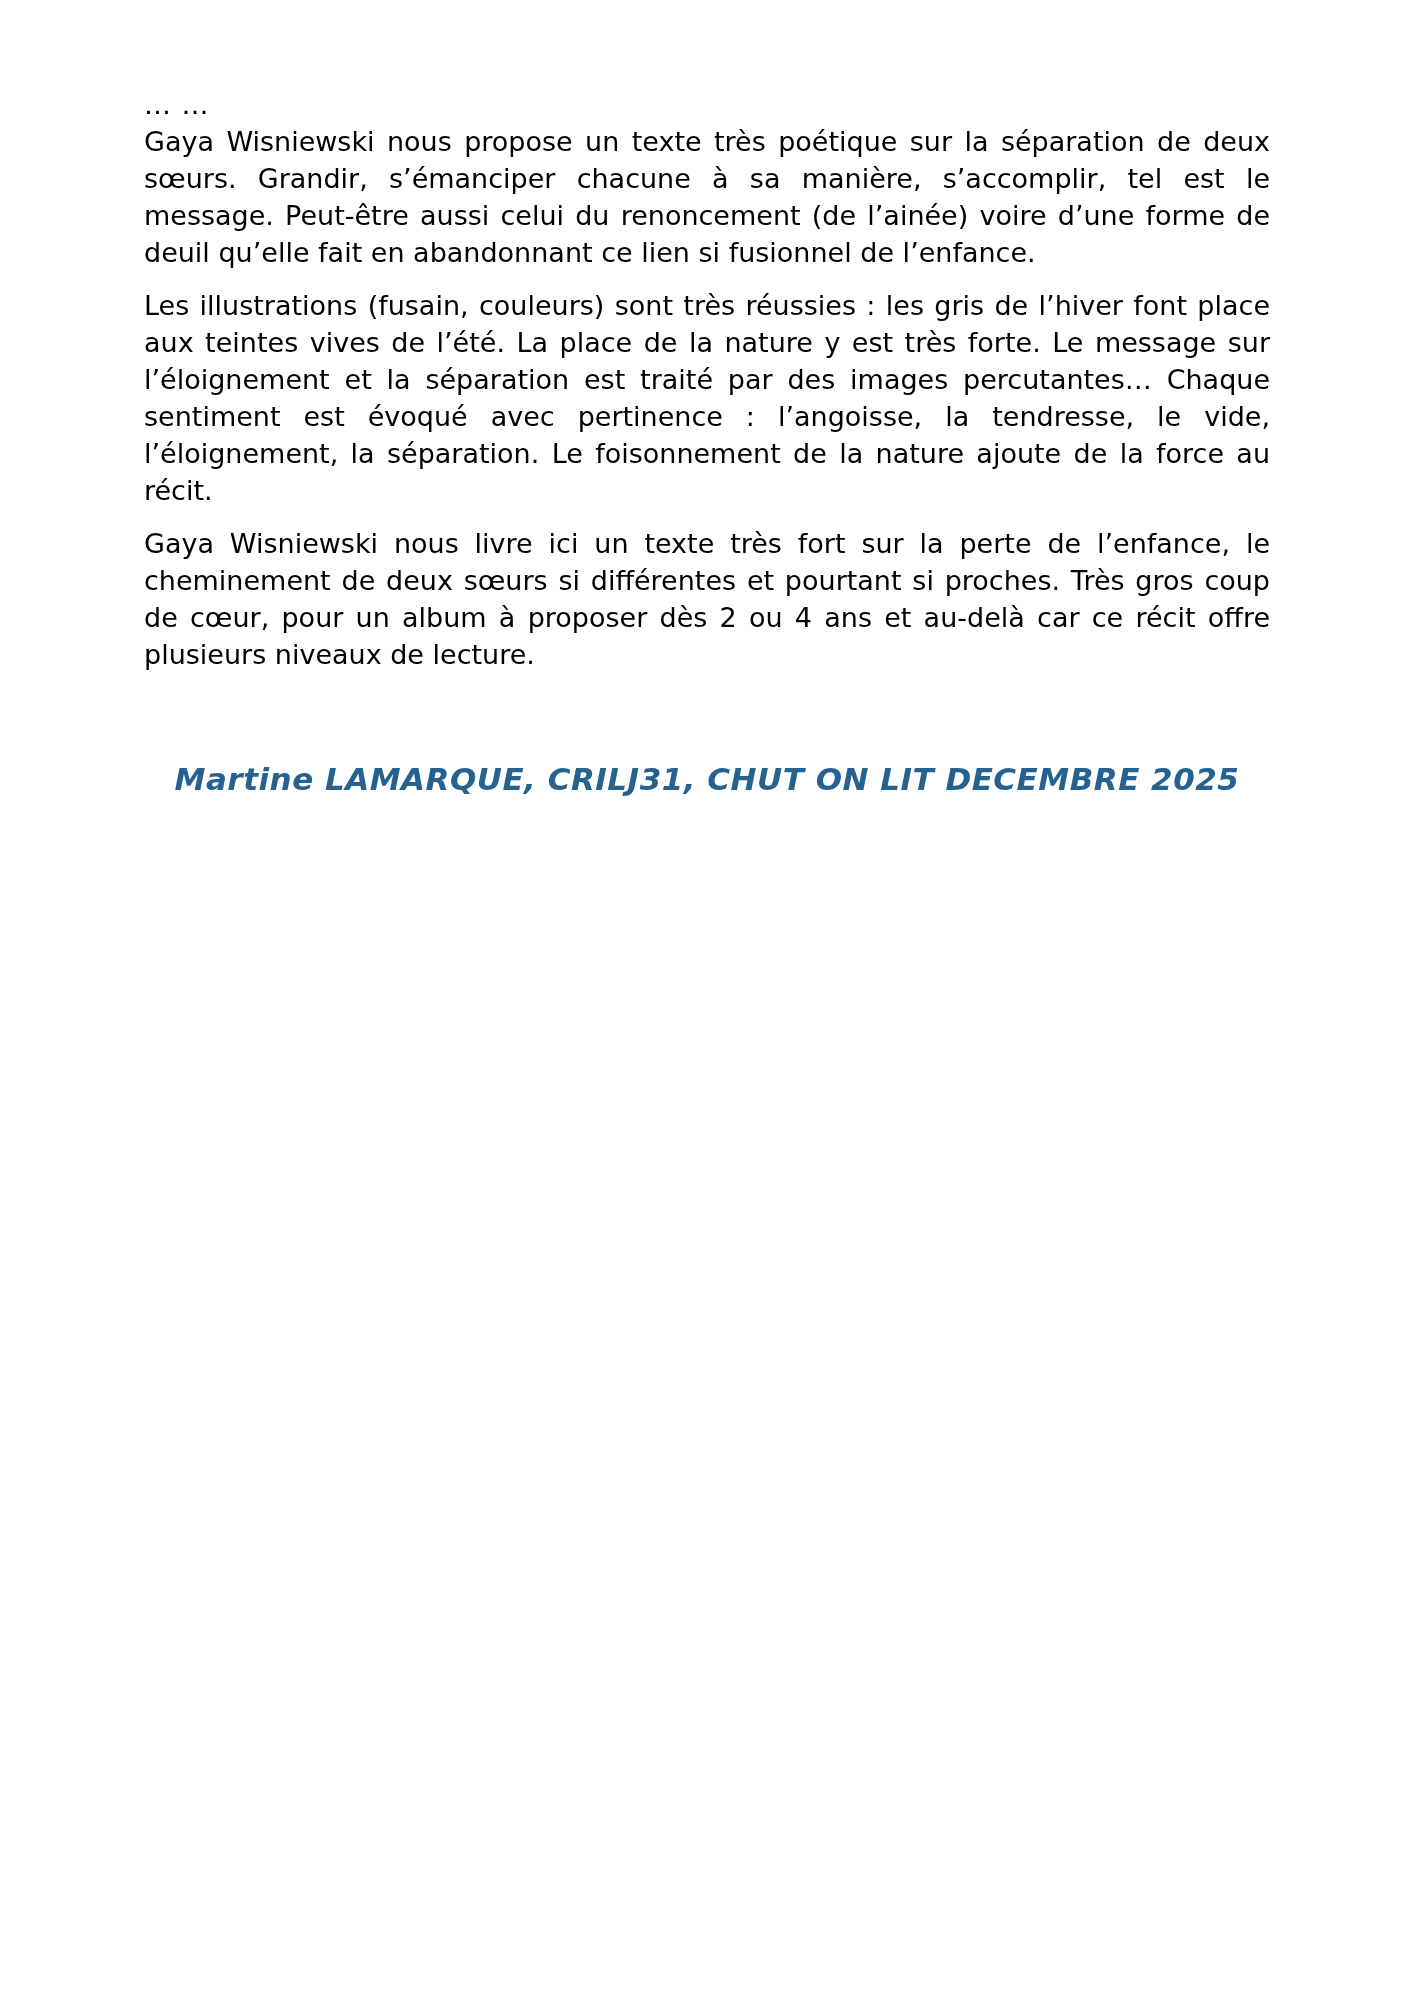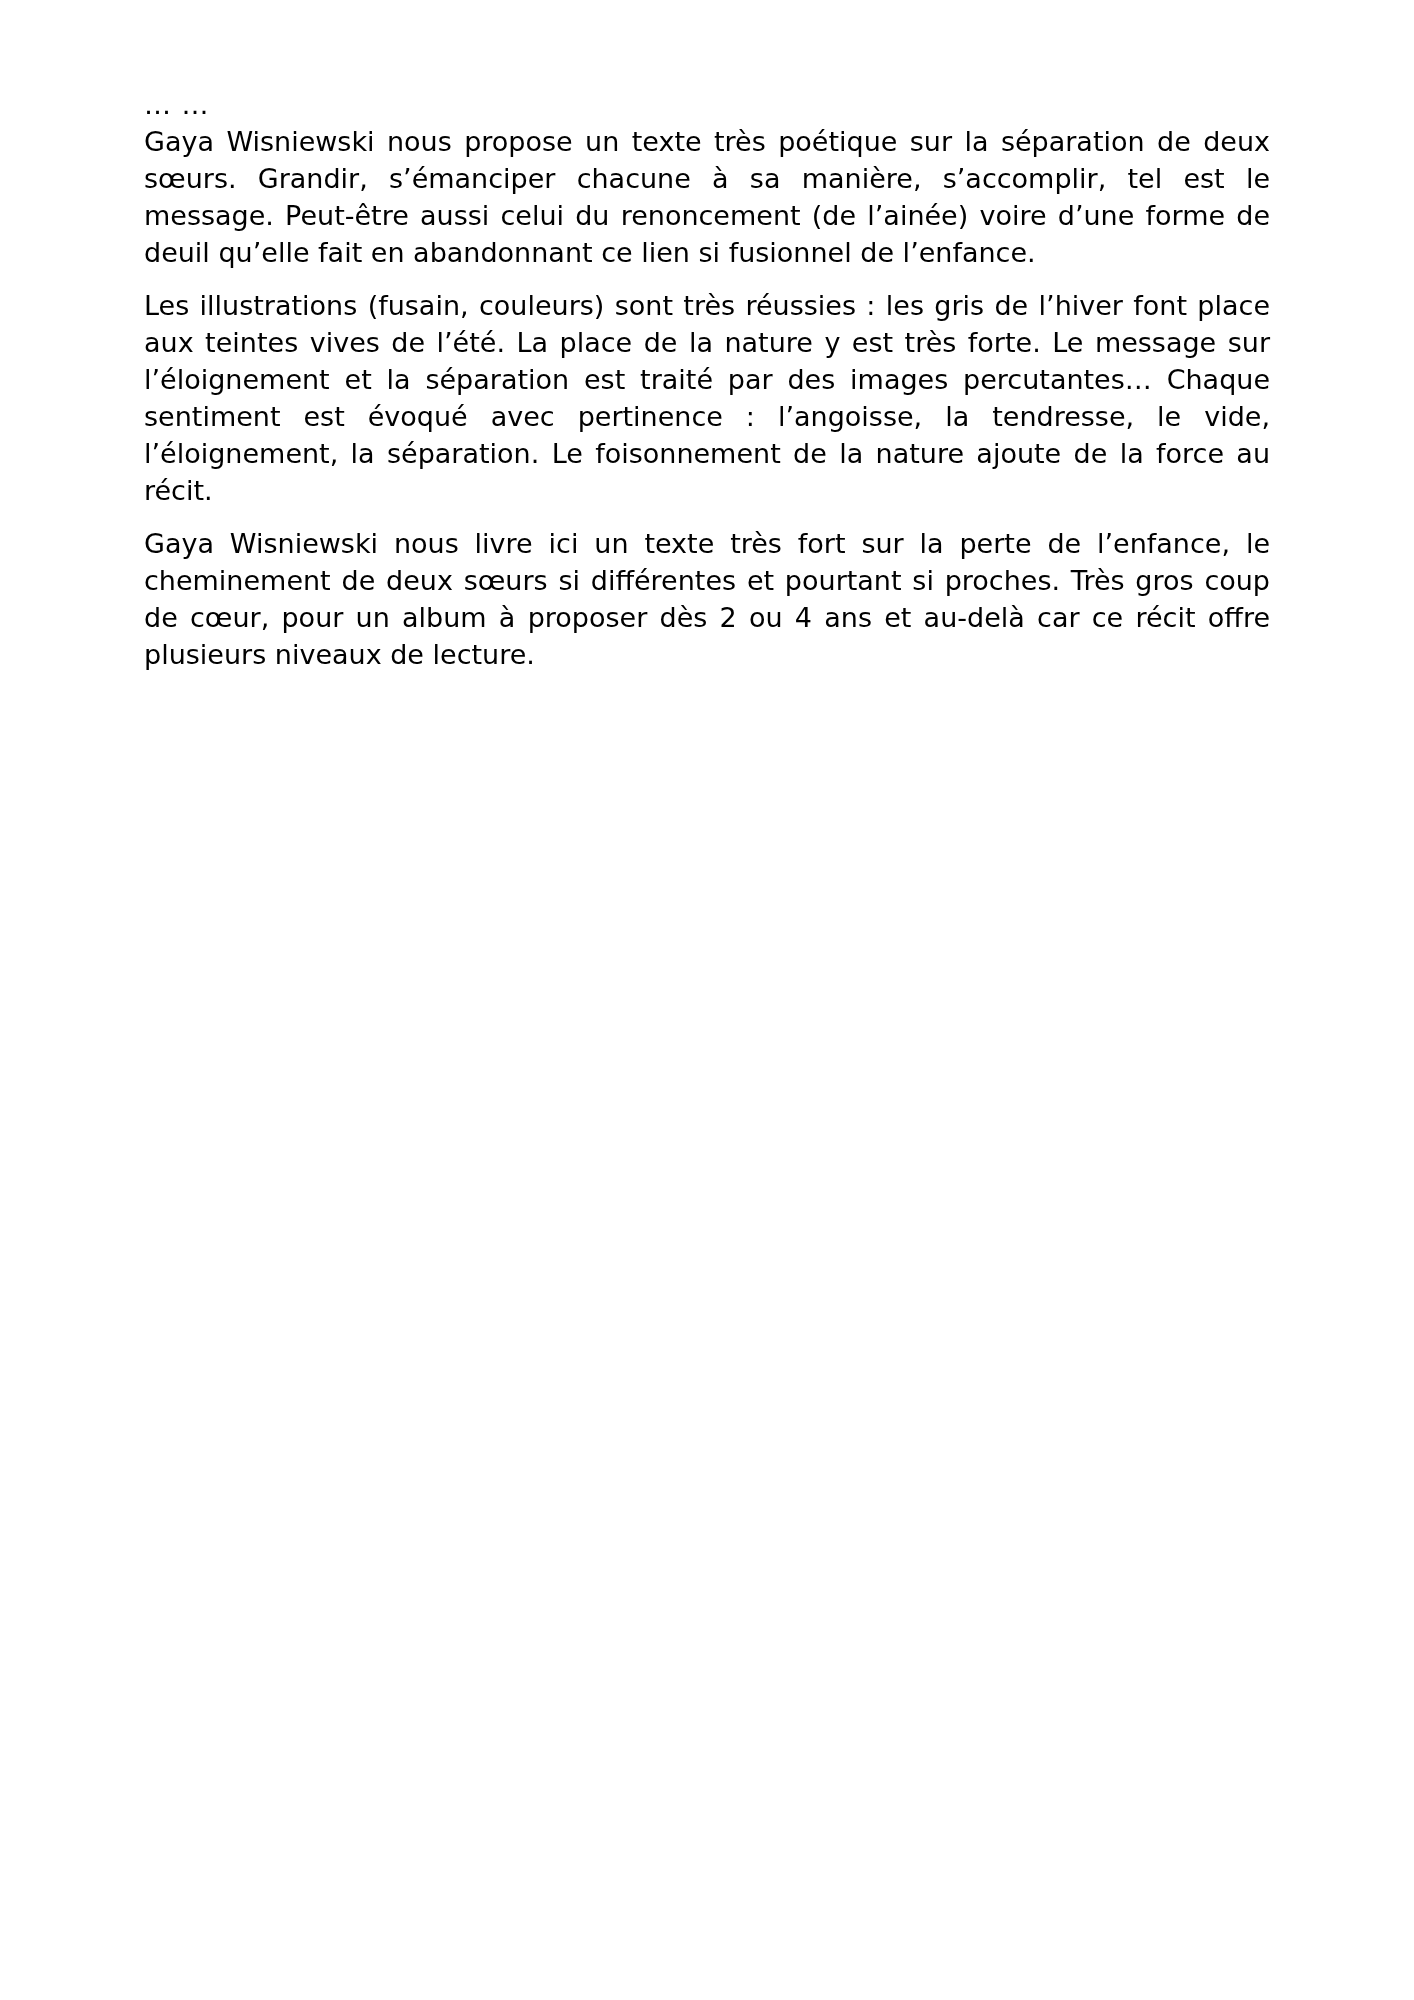--- a/index.html
+++ b/index.html
@@ -47,14 +47,15 @@
 </style>
 </head>
 <body>
 
 <div class="page">
   <div class="doc-text">
     <p class="ellipsis-line">… …</p>
     <p class="para">Gaya Wisniewski nous propose un texte très poétique sur la séparation de deux sœurs. Grandir, s’émanciper chacune à sa manière, s’accomplir, tel est le message. Peut-être aussi celui du renoncement (de l’ainée) voire d’une forme de deuil qu’elle fait en abandonnant ce lien si fusionnel de l’enfance.</p>
     <p class="para">Les illustrations (fusain, couleurs) sont très réussies : les gris de l’hiver font place aux teintes vives de l’été. La place de la nature y est très forte. Le message sur l’éloignement et la séparation est traité par des images percutantes… Chaque sentiment est évoqué avec pertinence : l’angoisse, la tendresse, le vide, l’éloignement, la séparation. Le foisonnement de la nature ajoute de la force au récit.</p>
     <p class="para">Gaya Wisniewski nous livre ici un texte très fort sur la perte de l’enfance, le cheminement de deux sœurs si différentes et pourtant si proches. Très gros coup de cœur, pour un album à proposer dès 2 ou 4 ans et au-delà  car ce récit offre plusieurs niveaux de lecture.</p>
+    <p class="signature" style="color: rgb(38, 98, 143);">Martine LAMARQUE, CRILJ31, CHUT ON LIT DECEMBRE 2025</p>
   </div>
 </div>
 
 </body></html>

